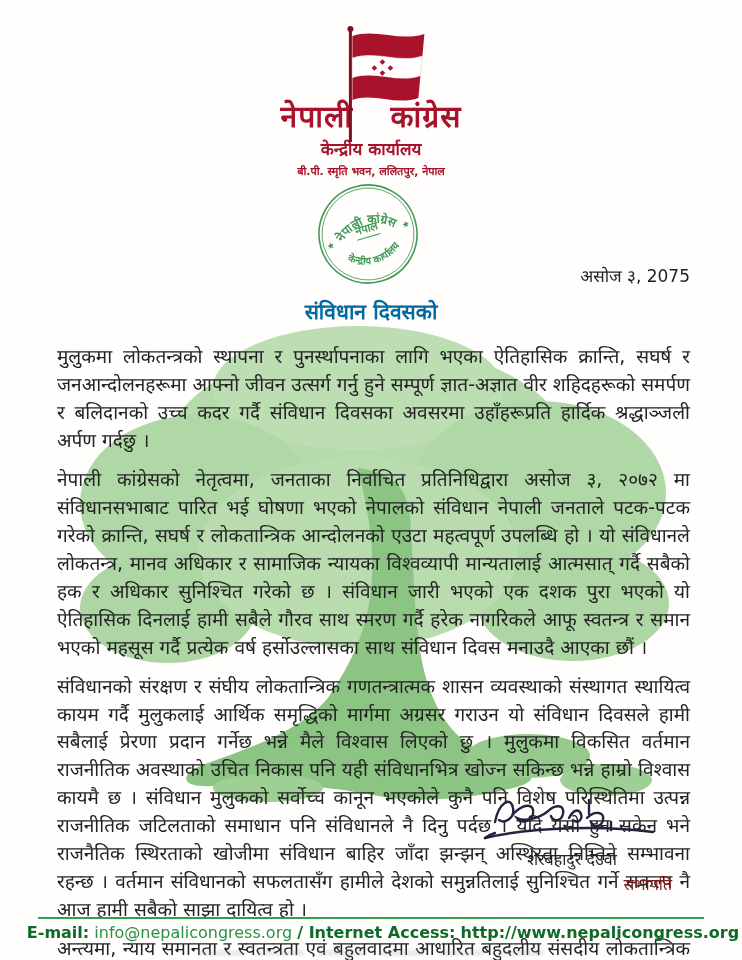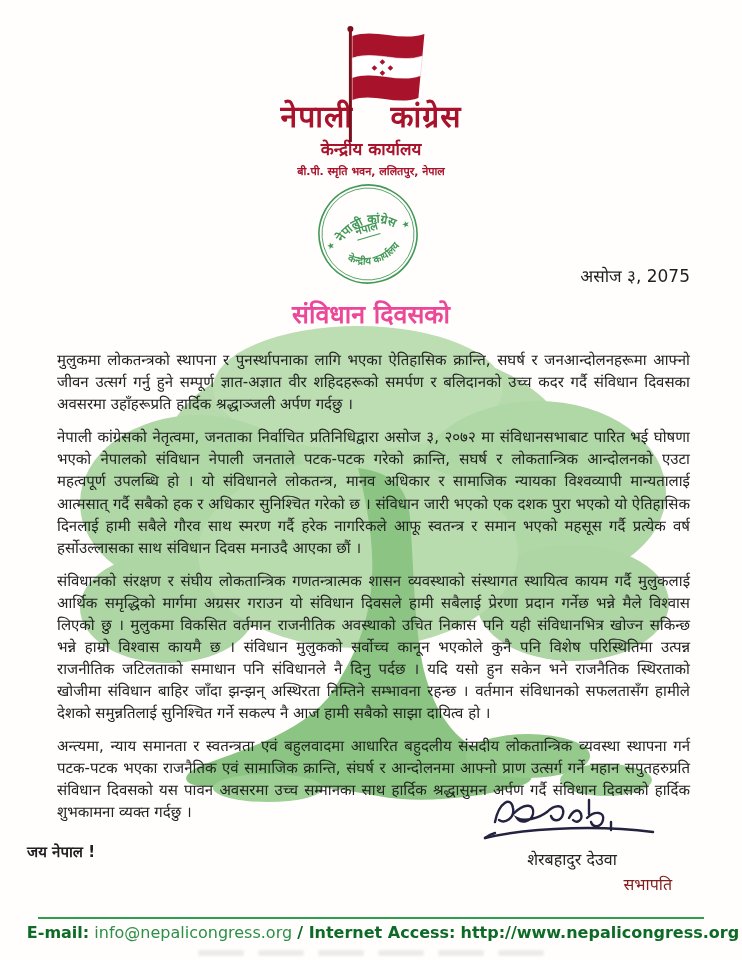--- a/index.html
+++ b/index.html
@@ -32,24 +32,24 @@
     line-height:1.1;margin-top:2px;word-spacing:26px;letter-spacing:1px;
   }
   .office-line{font-size:17px;font-weight:bold;color:var(--brand_red);margin-top:4px;}
   .address-line{font-size:11px;font-weight:bold;color:var(--brand_red);margin-top:3px;}
   
   .seal-wrap{position:relative;z-index:2;height:100px;margin-top:4px;}
   .seal-svg{position:absolute;left:50%;transform:translateX(-52%);top:-2px;opacity:.9;}
   
   .date-row{position:relative;z-index:2;text-align:right;padding-right:52px;font-size:17px;margin-top:-18px;}
   .title-block{position:relative;z-index:2;text-align:center;margin-top:10px;}
-  .title-line{font-size:25px;font-weight:bold;line-height:1.45;color:#ec4899;}
+  .title-line{font-size:21px;font-weight:bold;line-height:1.45;color:#0369a1;}
   .body-text{position:relative;z-index:2;padding:0 52px 0 57px;margin-top:16px;}
   .para{
-    font-size:15px;line-height:1.47;text-align:justify;color:#222;
+    font-size:19px;line-height:1.47;text-align:justify;color:#222;
     margin-bottom:11px;
   }
   .closing{position:relative;z-index:2;padding-left:27px;margin-top:18px;font-size:15px;font-weight:bold;}
   
   .sig-block{position:absolute;right:70px;top:788px;width:200px;text-align:center;z-index:2;}
   .sig-svg{display:block;margin:0 auto;}
   .sig-name{font-size:16px;margin-top:2px;color:#222;}
   .sig-title{font-size:16px;font-weight:normal;margin-top:3px;color:#7f1d1d;text-align:right;}
   
   .footer{position:absolute;left:0;bottom:18px;width:100%;z-index:2;text-align:center;}

